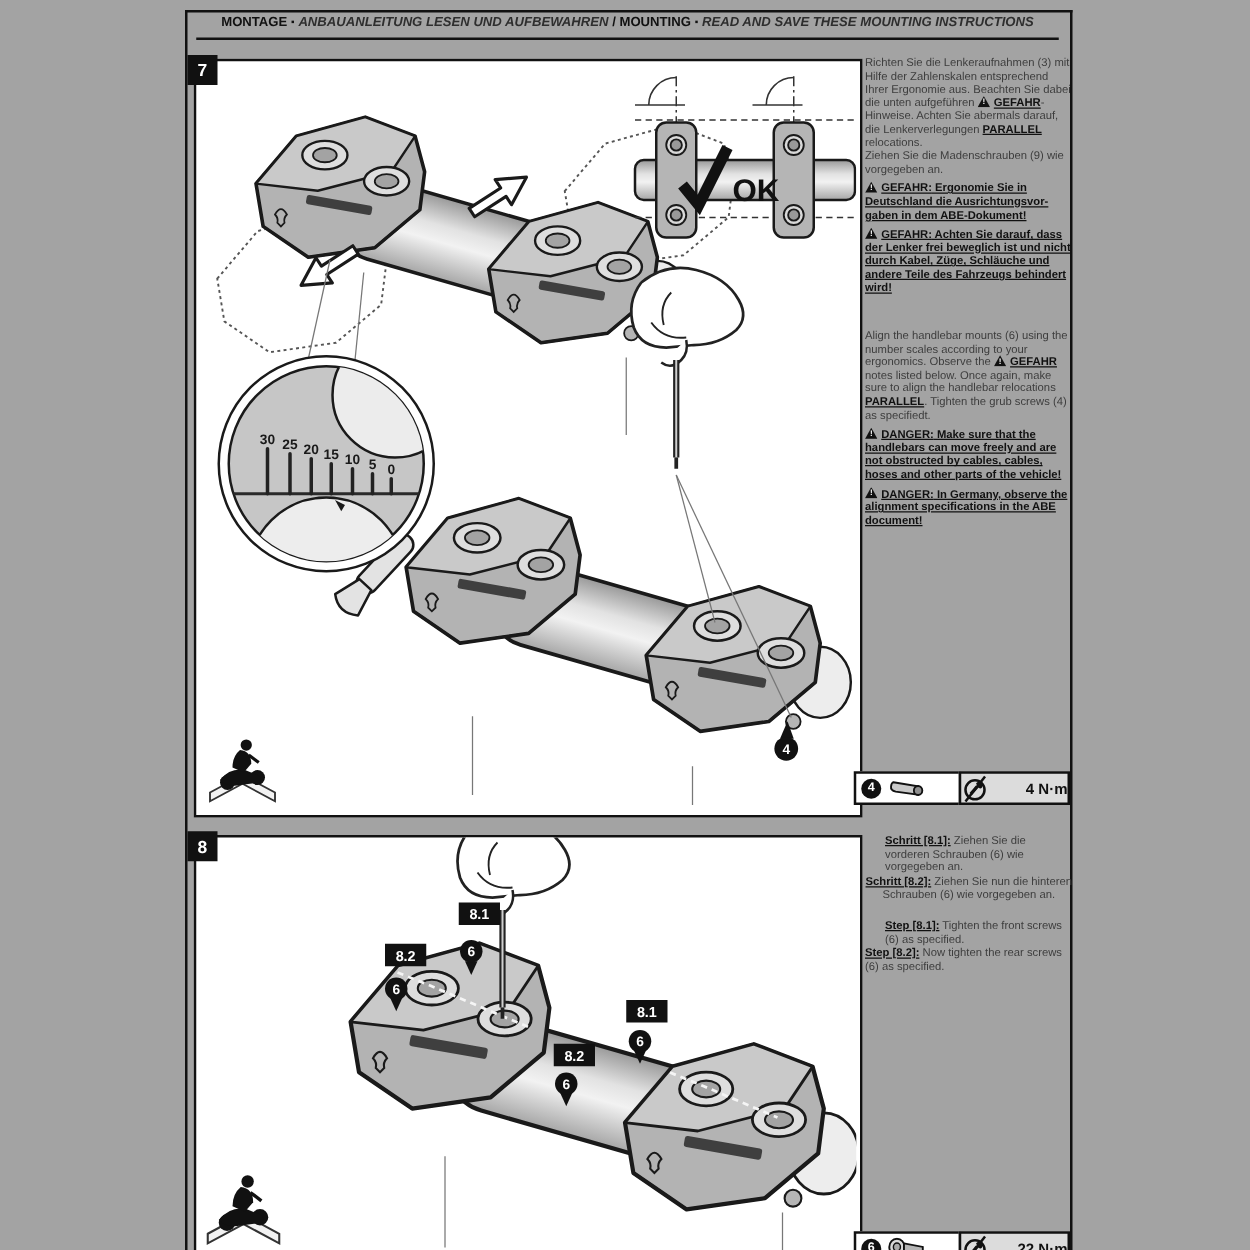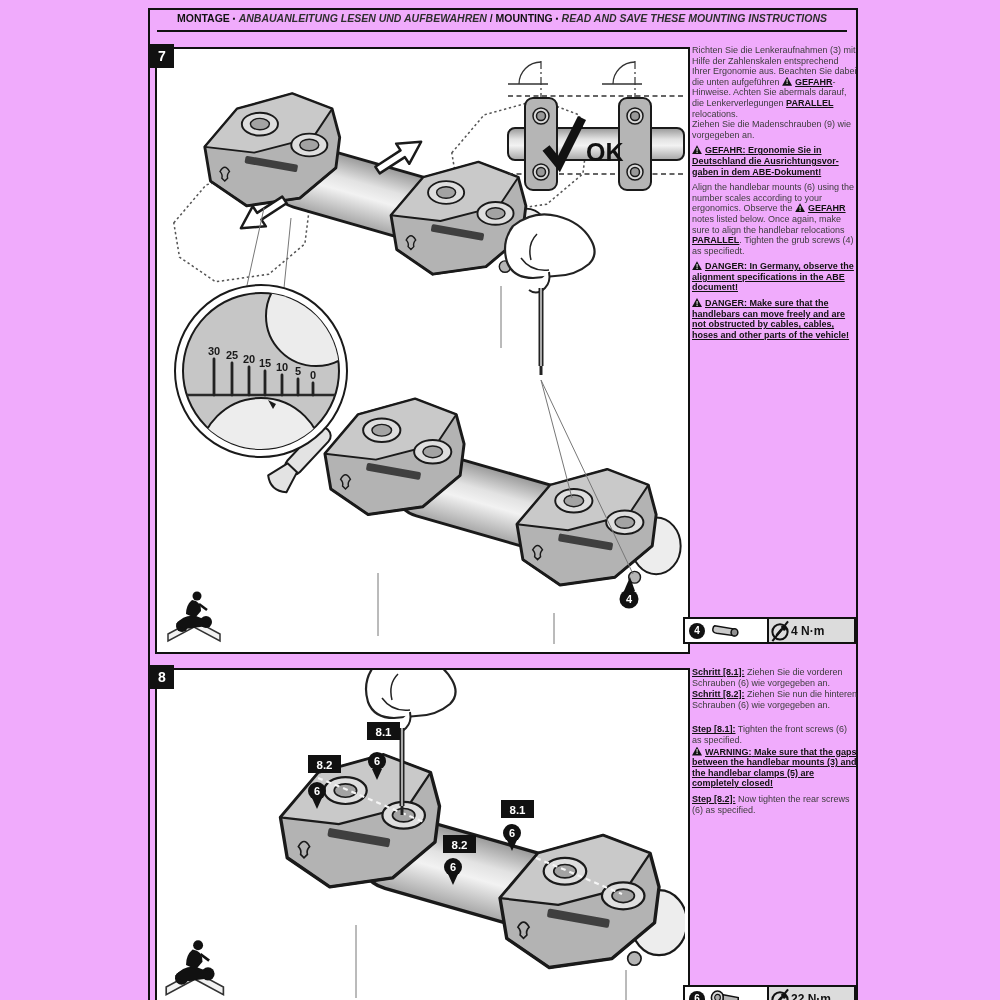--- a/index.html
+++ b/index.html
@@ -1,16 +1,16 @@
 <!DOCTYPE html>
 <html><head>
 <meta charset="utf-8">
 <style>
   html,body{margin:0;padding:0;background:#fff;}
-  .page{position:relative;width:1000px;height:1000px;background:#f0abfc;overflow:hidden;
+  .page{position:relative;width:1000px;height:1000px;background:#a3a3a3;overflow:hidden;
         font-family:"Liberation Sans",sans-serif;color:#1a1a1a;}
   .outer-frame{position:absolute;left:148px;top:8px;width:706px;height:992px;
         border:2px solid #111;border-bottom:none;}
   .header{position:absolute;left:152px;top:12px;width:700px;text-align:center;
         font-size:10.5px;white-space:nowrap;color:#111;}
   .header .hb{font-weight:bold;}
   .header .hi{font-style:italic;font-weight:bold;color:#2e2e2e;}
   .header .sep{font-size:8px;vertical-align:1px;padding:0 3px;}
   .header-rule{position:absolute;left:157px;top:30px;width:690px;border-top:2px solid #111;}
 
@@ -25,35 +25,35 @@
   .illu{position:absolute;}
   .illu7{left:156px;top:48px;}
   .illu8{left:156px;top:670px;}
 
   .col{position:absolute;width:166px;font-size:9px;line-height:10.6px;color:#3d3d3d;}
   .col7{left:692px;top:45px;}
   .col8{left:692px;top:667px;}
   .col p{margin:0 0 5px 0;}
   .col .b, .col b{color:#111;font-weight:bold;text-decoration:underline;}
   .col .gap-lg{margin-bottom:28px;}
-  .col .gap-md{margin-bottom:14px;}
-  .col .tight{margin-bottom:1px;}
+  .col .gap-md{margin-bottom:14px;text-align:center;}
+  .col .tight{margin-bottom:1px;margin-left:16px;}
 
   .tri{display:inline-block;width:10px;height:9px;background:#111;
        clip-path:polygon(50% 0,100% 100%,0 100%);position:relative;margin-right:3px;
        vertical-align:-1px;}
   .tri::after{content:"!";position:absolute;left:0;right:0;top:1.5px;color:#fff;
        font-size:6.5px;font-weight:bold;text-align:center;line-height:8px;}
 
   .torque-bar{position:absolute;left:683px;width:173px;height:27px;display:flex;}
   .bar1{top:617px;}
   .bar2{top:985px;}
   .tcell{border:2px solid #111;display:flex;align-items:center;box-sizing:border-box;}
   .tcell.left{width:86px;background:#fff;padding:0 4px;gap:5px;}
-  .tcell.right{width:89px;background:#dcdcdc;margin-left:-2px;justify-content:flex-start;}
+  .tcell.right{width:89px;background:#dcdcdc;margin-left:-2px;justify-content:space-between;}
   .pmark{width:16px;height:16px;border-radius:50%;background:#111;color:#fff;font-weight:bold;
        font-size:10px;display:flex;align-items:center;justify-content:center;flex:0 0 16px;}
   .tval{font-weight:bold;font-size:12px;color:#111;}
 
   
   .ln{stroke:#1a1a1a;stroke-width:3;stroke-linejoin:round;}
   .ln2{stroke:#1a1a1a;stroke-width:2;stroke-linejoin:round;}
   .ln3{stroke:#1a1a1a;stroke-width:1.5;}
   .thin{stroke:#777;stroke-width:1;fill:none;}
   .thin2{stroke:#333;stroke-width:1.3;fill:none;}
@@ -233,28 +233,31 @@
   </svg>
 
   <div class="col col7">
     <p>
       <span>Richten Sie die Lenkeraufnahmen (3) mit Hilfe der Zahlenskalen entsprechend Ihrer Ergonomie aus. Beachten Sie dabei die unten aufgeführen </span><span class="tri"></span><b>GEFAHR</b><span>-Hinweise. Achten Sie abermals darauf, die Lenkerverlegungen </span><b>PARALLEL</b><span> relocations.</span>
       <span style="display:block">Ziehen Sie die Madenschrauben (9) wie vorgegeben an.</span>
     </p>
     <p class="b">
       <span class="tri"></span><span>GEFAHR:</span><span> Ergonomie Sie in Deutschland die Ausrichtungsvor-gaben in dem ABE-Dokument!</span>
     </p>
+    <p class="b gap-lg">
+      <span class="tri"></span><span>GEFAHR:</span><span> Achten Sie darauf, dass der Lenker frei beweglich ist und nicht durch Kabel, Züge, Schläuche und andere Teile des Fahrzeugs behindert wird!</span>
+    </p>
     <p>
       <span>Align the handlebar mounts (6) using the number scales according to your ergonomics. Observe the </span><span class="tri"></span><b>GEFAHR</b><span> notes listed below. Once again, make sure to align the handlebar relocations </span><b>PARALLEL</b><span>. Tighten the grub screws (4) as specifiedt.</span>
     </p>
     <p class="b">
+      <span class="tri"></span><span>DANGER:</span><span> Make sure that the handlebars can move freely and are not obstructed by cables, cables, hoses and other parts of the vehicle!</span>
+    </p>
+    <p class="b">
       <span class="tri"></span><span>DANGER:</span><span> In Germany, observe the alignment specifications in the ABE document!</span>
-    </p>
-    <p class="b">
-      <span class="tri"></span><span>DANGER:</span><span> Make sure that the handlebars can move freely and are not obstructed by cables, cables, hoses and other parts of the vehicle!</span>
     </p>
   </div>
 
   <div class="torque-bar bar1">
     <div class="tcell left">
       <span class="pmark">4</span>
       <svg width="32" height="17" viewBox="0 0 34 18">
         <path d="M5,4 L26,7.5 L26,14.5 L7,12 Q2.5,11 3,7.5 Q3.4,4.6 5,4 Z" fill="#c9c9c9" stroke="#111" stroke-width="1.6"></path>
         <ellipse cx="26" cy="11" rx="3.6" ry="3.8" fill="#8f8f8f" stroke="#111" stroke-width="1.6"></ellipse>
       </svg>
@@ -317,23 +320,20 @@
 
   <div class="col col8">
     <p class="tight">
       <b>Schritt [8.1]:</b><span> Ziehen Sie die vorderen Schrauben (6) wie vorgegeben an.</span>
     </p>
     <p class="gap-md">
       <b>Schritt [8.2]:</b><span> Ziehen Sie nun die hinteren Schrauben (6) wie vorgegeben an.</span>
     </p>
     <p class="tight">
       <b>Step [8.1]:</b><span> Tighten the front screws (6) as specified.</span>
-    </p>
-    <p class="b">
-      <span class="tri"></span><span>WARNING:</span><span> Make sure that the gaps between the handlebar mounts (3) and the handlebar clamps (5) are completely closed!</span>
     </p>
     <p>
       <b>Step [8.2]:</b><span> Now tighten the rear screws (6) as specified.</span>
     </p>
   </div>
 
   <div class="torque-bar bar2">
     <div class="tcell left">
       <span class="pmark">6</span>
       <svg width="32" height="17" viewBox="0 0 34 18">

